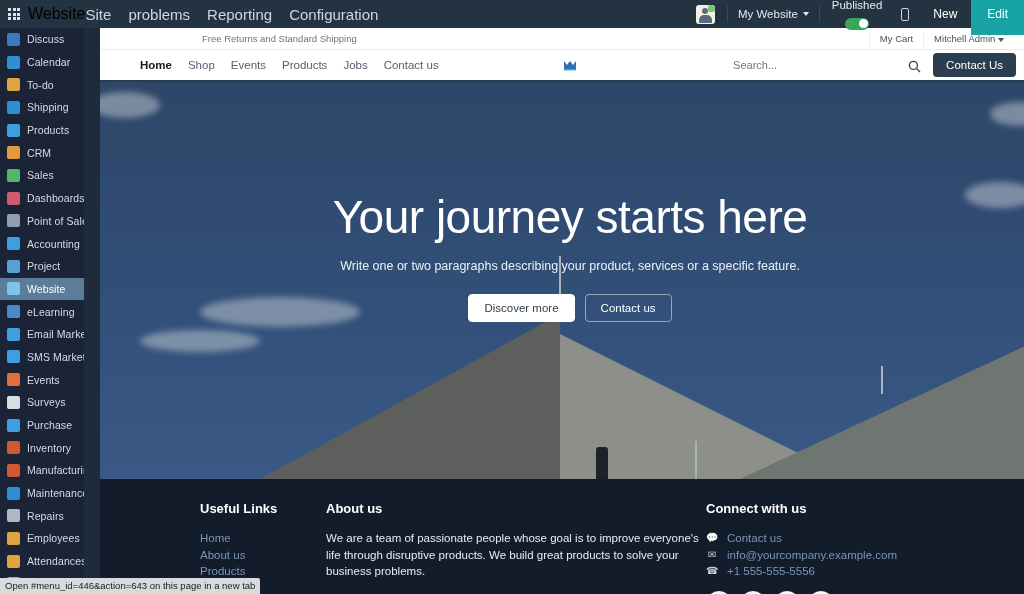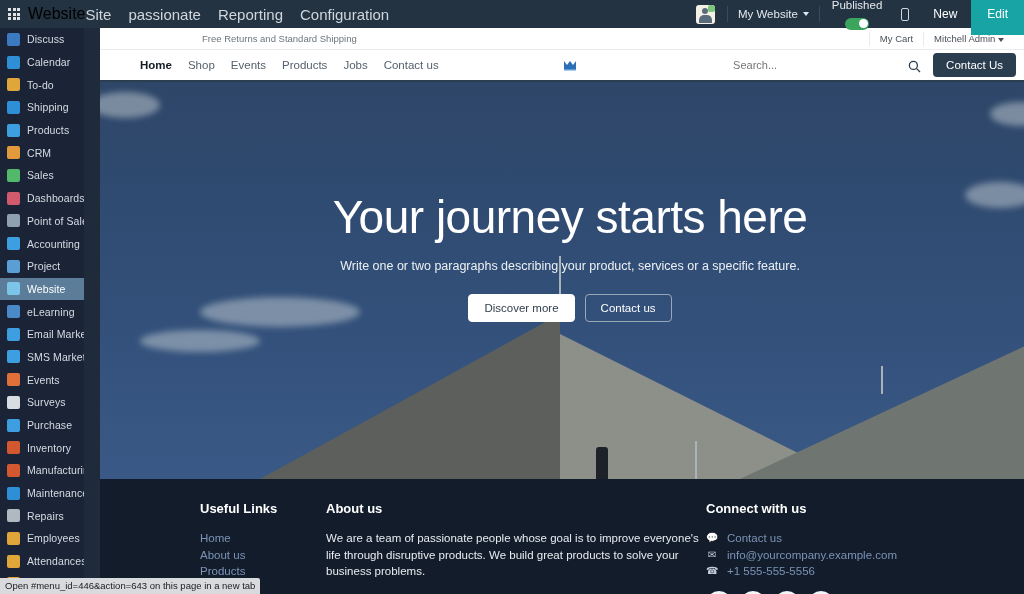--- a/index.html
+++ b/index.html
@@ -136,21 +136,21 @@
           <i></i>
           <i></i>
           <i></i>
           <i></i>
           <i></i>
         </div>
     </div>
     <div>Website</div>
     <div class="topbar-menu">
       <a>Site</a>
-      <a>passionate</a>
+      <a>problems</a>
       <a>Reporting</a>
       <a>Configuration</a>
     </div>
 
     <div class="topbar-right">
       <div class="tb-avatar">
         <div class="head"></div>
           <div class="body"></div>
           <div class="bdg"></div>
       </div>

